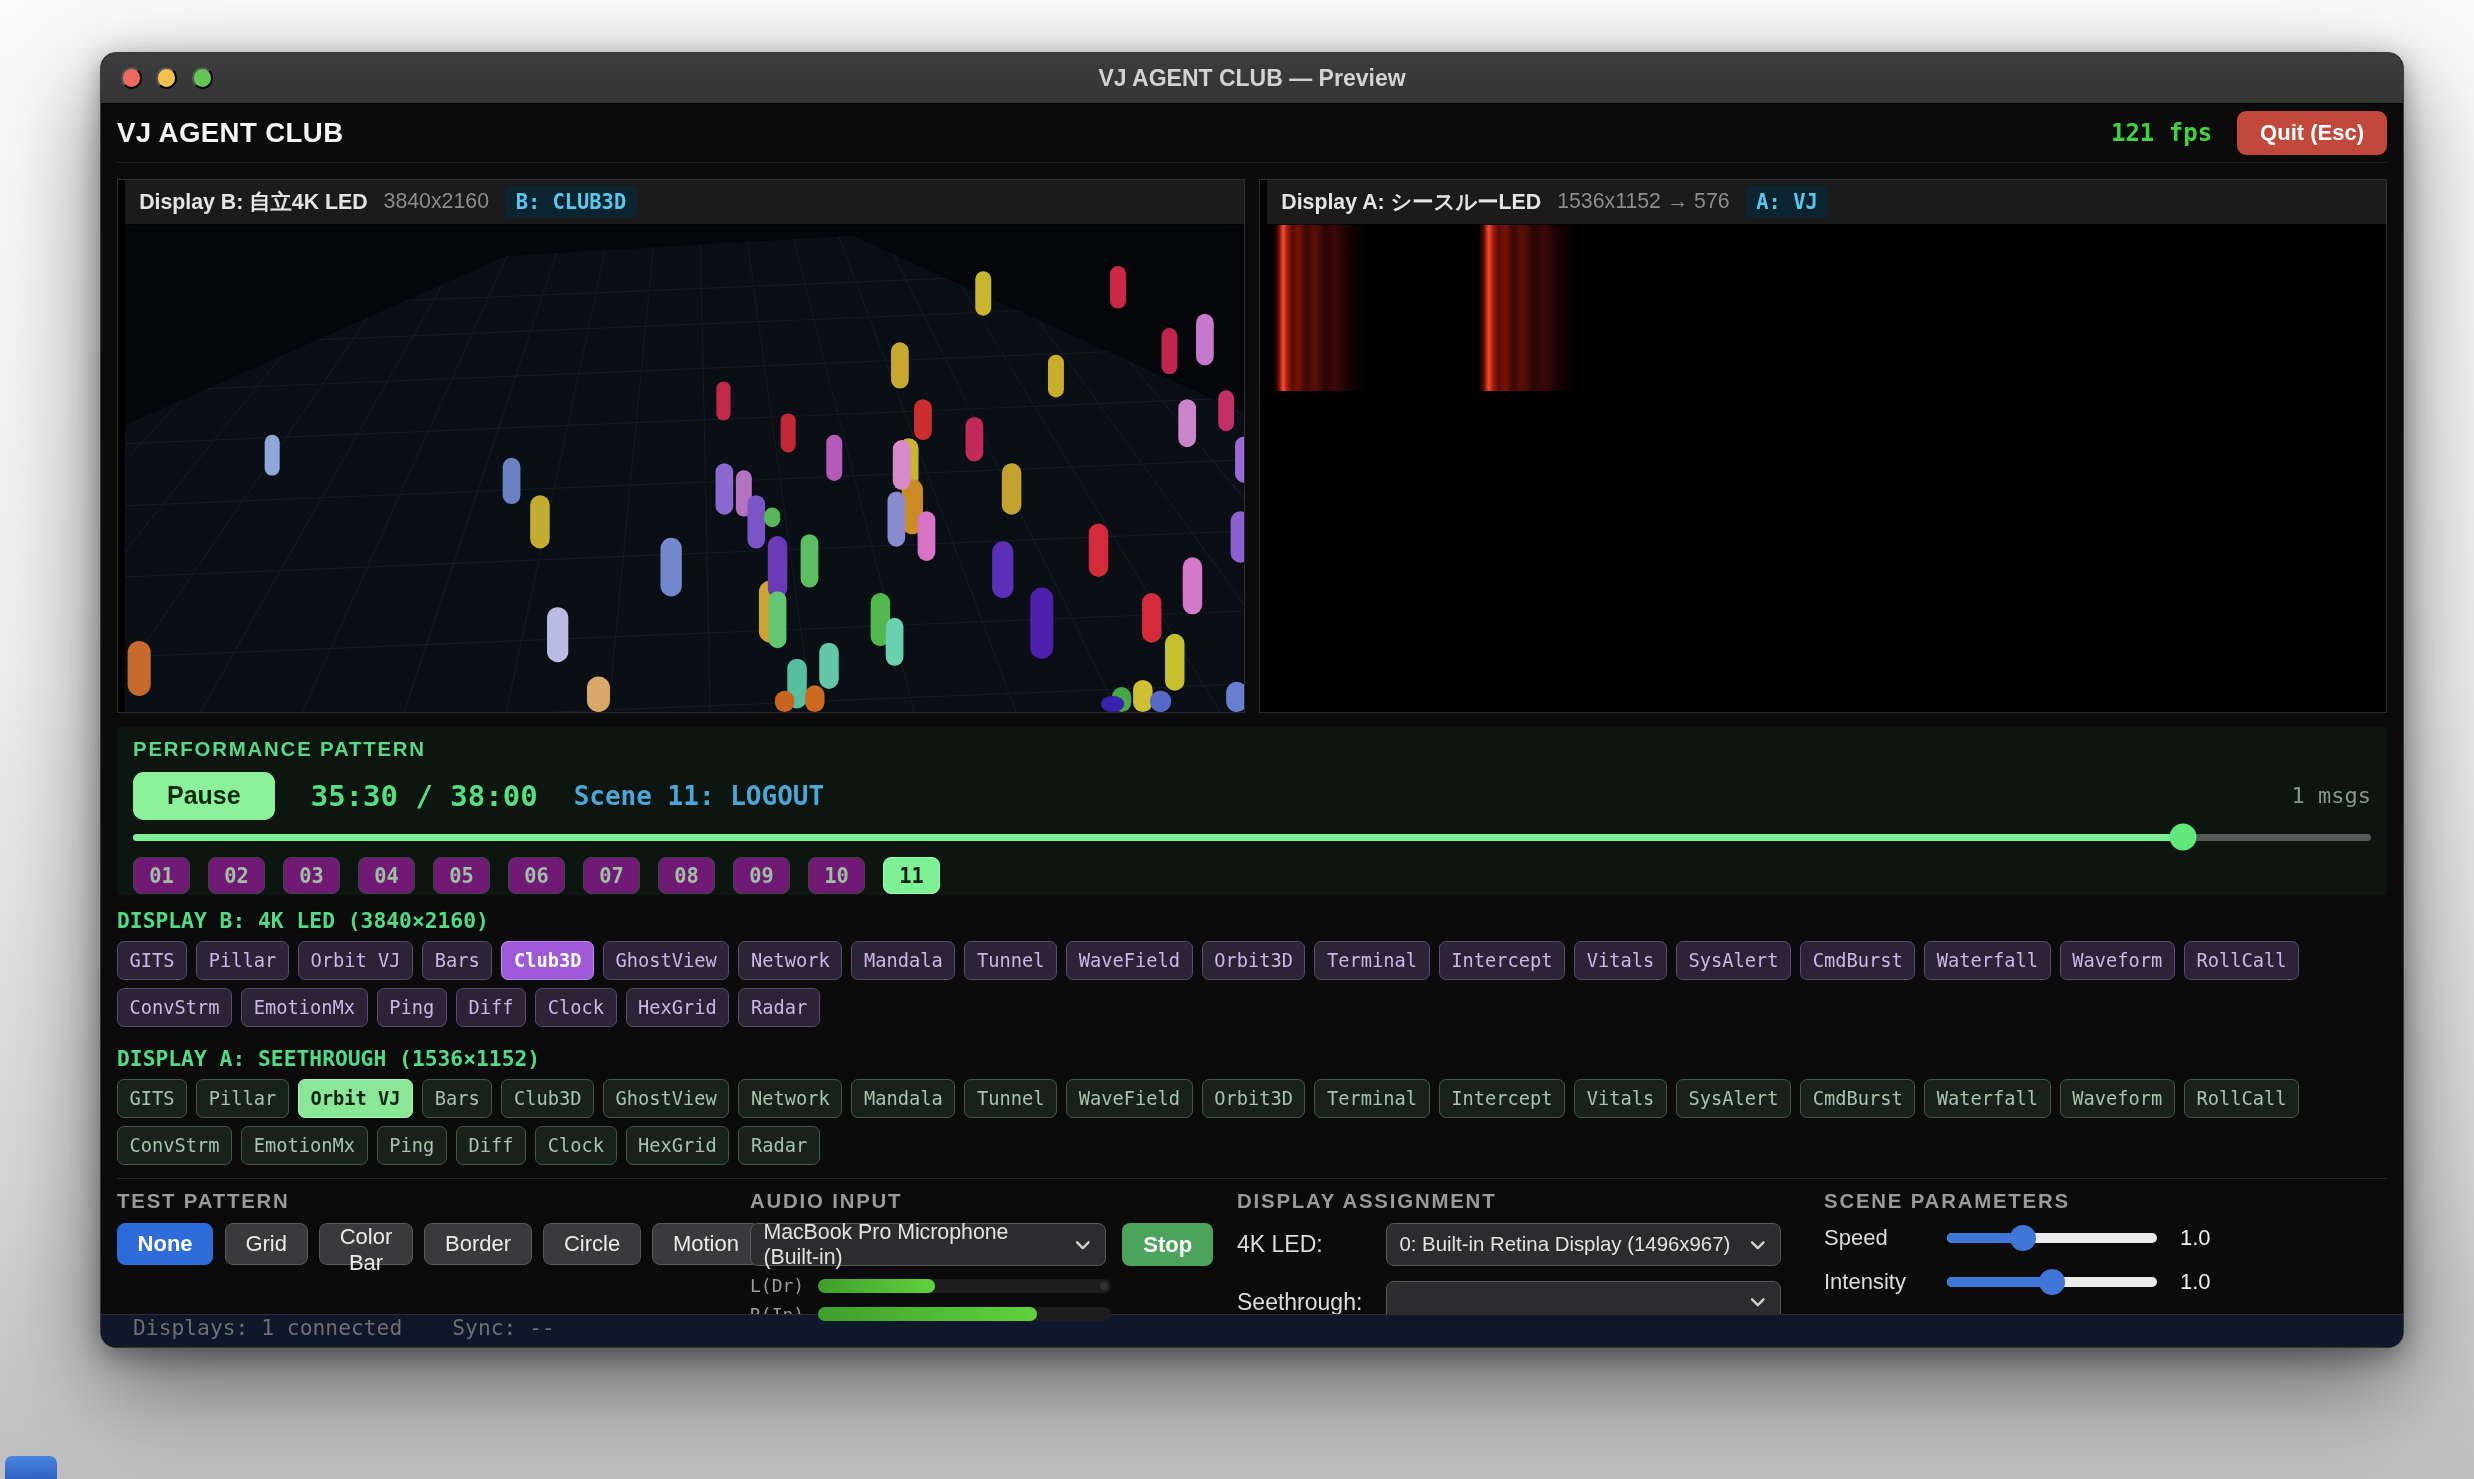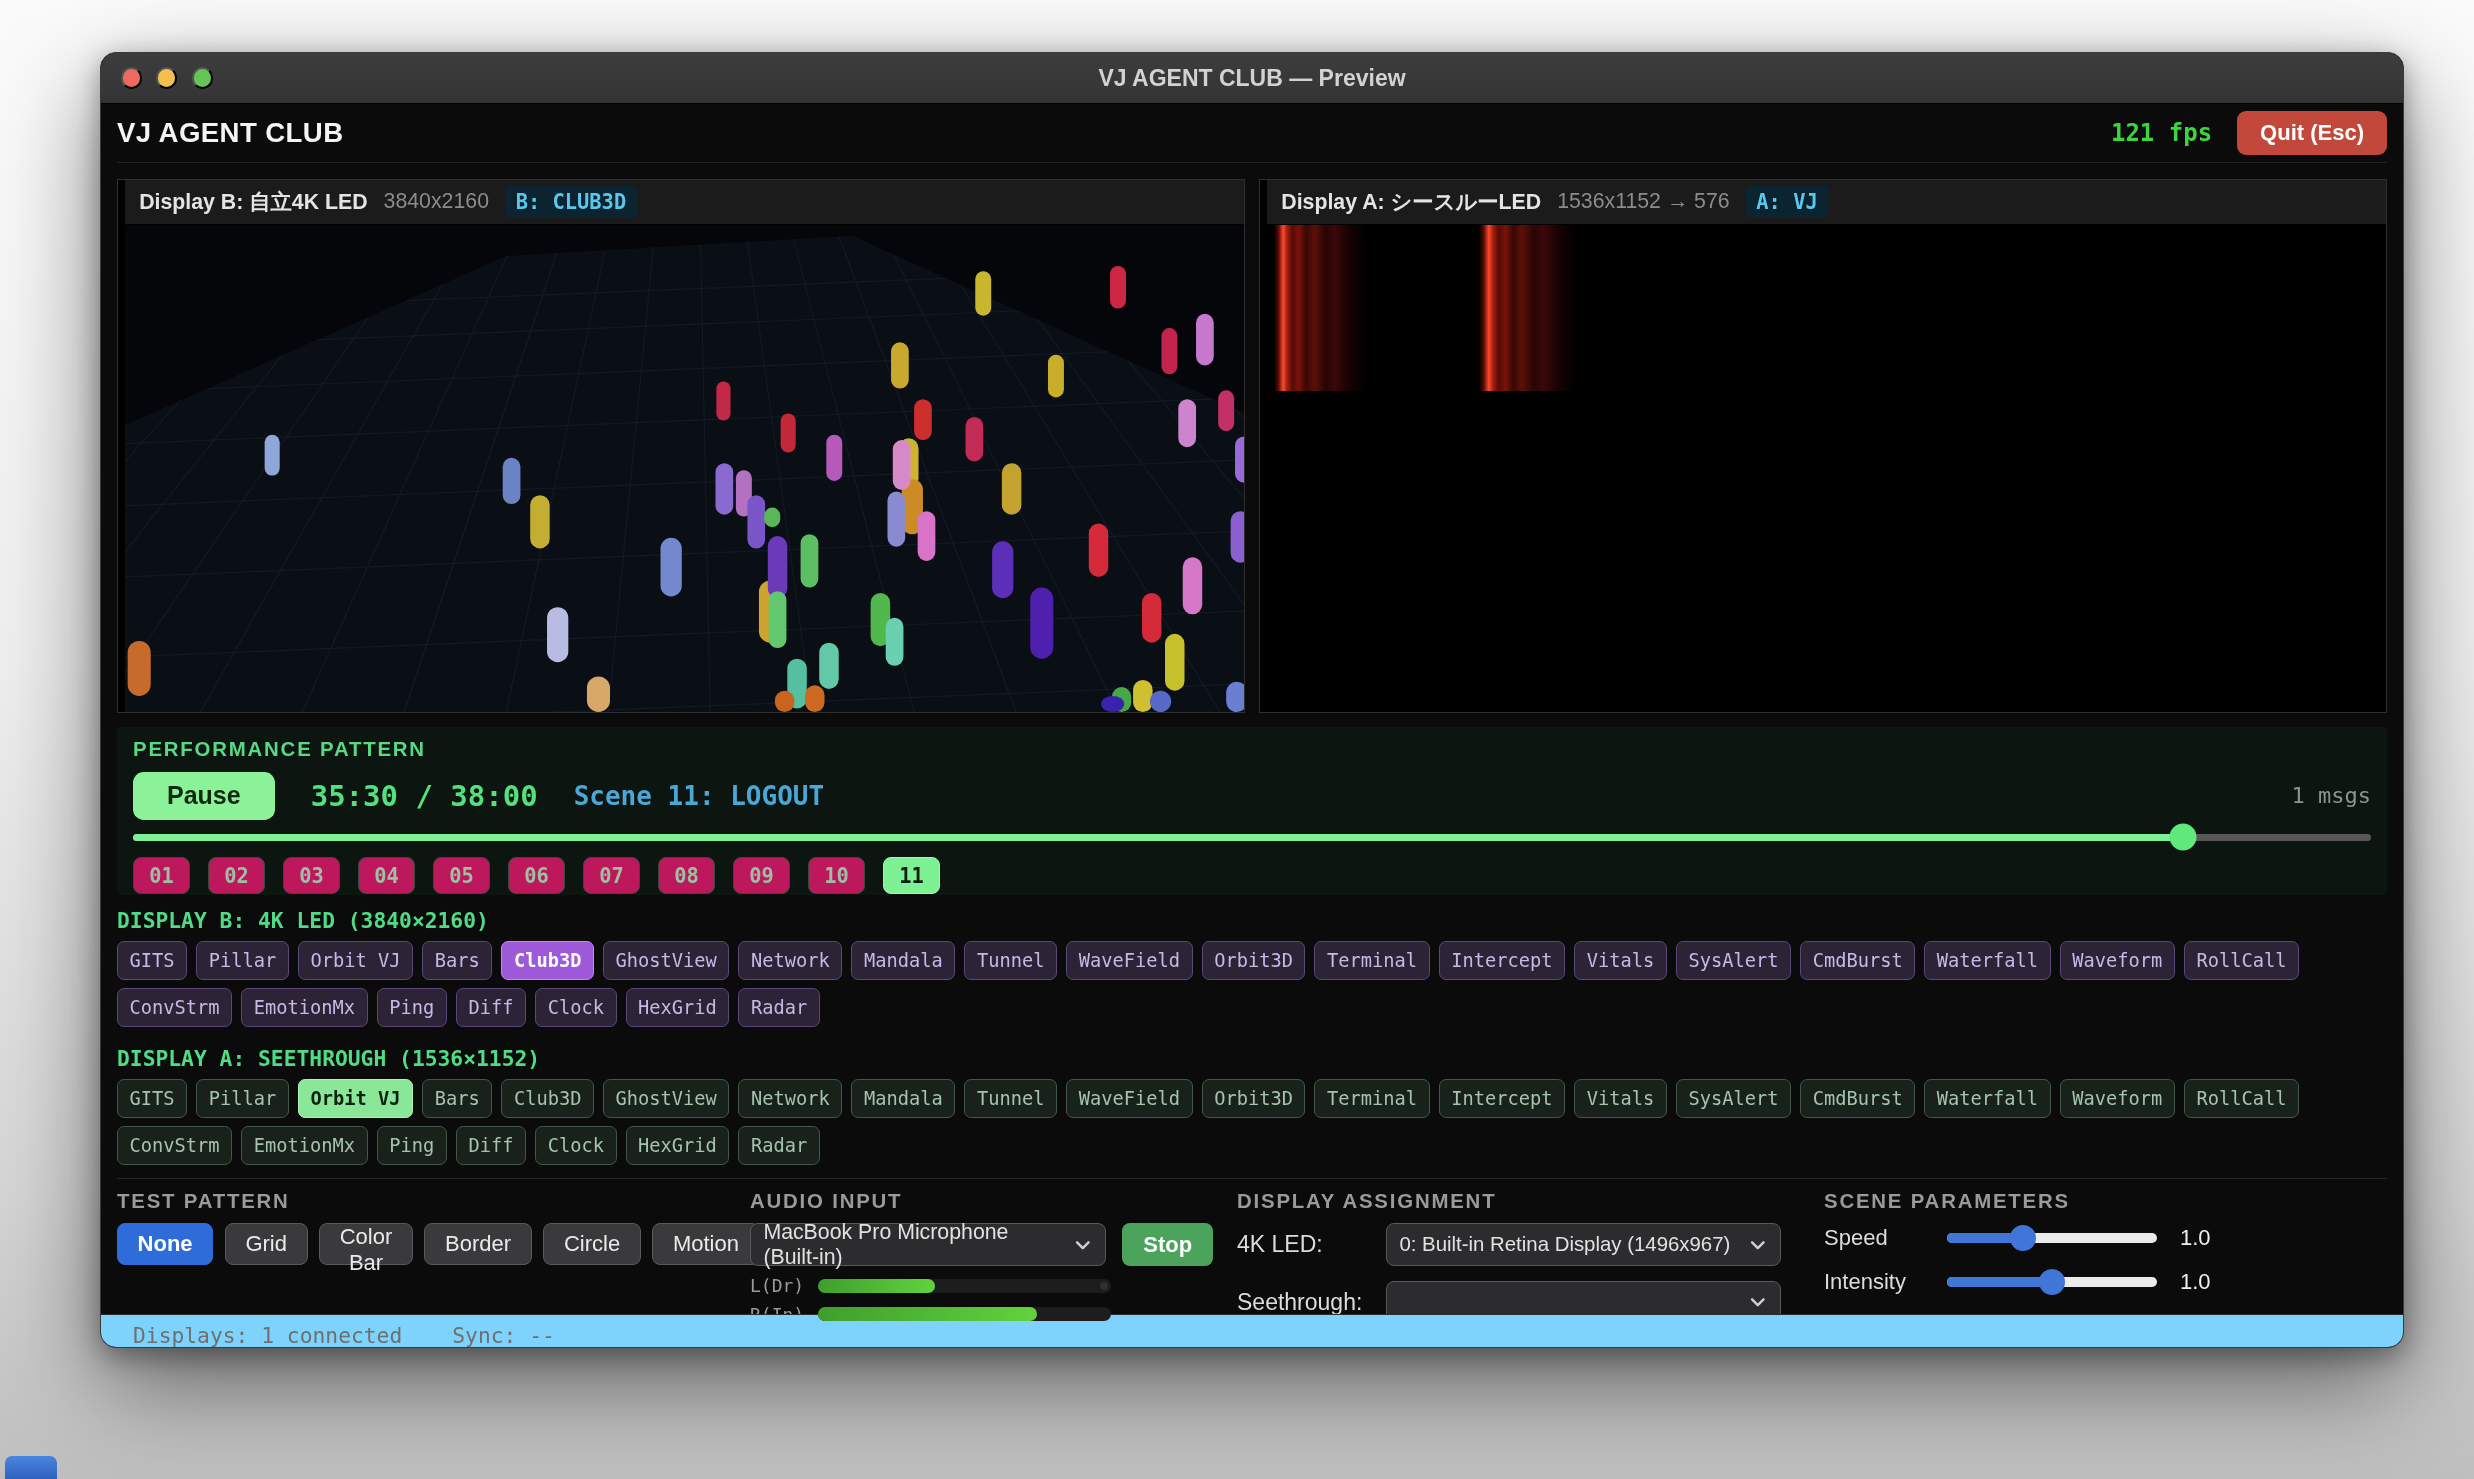--- a/index.html
+++ b/index.html
@@ -51,21 +51,21 @@
   .pause-btn{background:#8bf29a;color:#11290f;font-size:25px;font-weight:700;border:none;border-radius:10.7px;padding:9.8px 34px;font-family:"Liberation Sans",sans-serif;}
   .tl-time{font-family:"DejaVu Sans Mono",monospace;font-size:29px;font-weight:700;color:#55e07e;}
   .tl-scene{font-family:"DejaVu Sans Mono",monospace;font-size:26px;font-weight:700;color:#4aa8d8;}
   .tl-msgs{margin-left:auto;font-family:"DejaVu Sans Mono",monospace;font-size:22px;color:#87988c;}
   .tl-slider{position:relative;height:23px;margin-top:5.3px;}
   .tl-track{position:absolute;left:0;right:0;top:9px;height:6.2px;border-radius:3.6px;background:#585858;}
   .tl-fill{position:absolute;left:0;top:9px;height:6.2px;border-radius:3.6px;background:#7cf096;}
   .tl-thumb{position:absolute;top:11.6px;width:27px;height:27px;border-radius:50%;background:#5fe87c;transform:translate(-50%,-50%);}
   .scene-row{display:flex;gap:18px;margin-top:9px;}
   .scene-btn{font-family:"DejaVu Sans Mono",monospace;font-size:20.4px;font-weight:700;color:#9fbfa5;
-    background:#be185d;border:1.8px solid #39493d;border-radius:8px;height:37px;min-width:57px;padding:0 14.2px;box-sizing:border-box;}
+    background:#701a75;border:1.8px solid #39493d;border-radius:8px;height:37px;min-width:57px;padding:0 14.2px;box-sizing:border-box;}
   .scene-btn.active{background:#7ff195;border-color:#9df8b2;color:#0b1f10;}
   
   .disp-section{margin-top:12.4px;}
   .disp-header{font-family:"DejaVu Sans Mono",monospace;font-size:21.3px;font-weight:700;color:#4fdc85;}
   .btn-row{display:flex;gap:9px;margin-top:8px;flex-wrap:nowrap;}
   .fx-btn{font-family:"DejaVu Sans Mono",monospace;font-size:18.7px;border-radius:7.1px;height:39px;padding:0 11.6px;box-sizing:border-box;white-space:nowrap;}
   .fx-purple{background:#2c2336;border:1.8px solid #5b4878;color:#c9b7e6;}
   .fx-purple.active{background:#9d59d8;border-color:#c08cf0;color:#fff;font-weight:700;}
   .fx-green{background:#18221b;border:1.8px solid #435848;color:#a6c3ab;}
   .fx-green.active{background:#8ae797;border-color:#abf2bb;color:#0c2112;font-weight:700;}
@@ -97,21 +97,21 @@
   .chev{width:19.6px;height:19.6px;flex:none;margin-left:9px;}
   .col-params{flex:1;}
   .param-rows{display:flex;flex-direction:column;gap:18px;margin-top:12.4px;}
   .param-row{display:flex;align-items:center;gap:0;}
   .param-name{width:123px;font-size:22px;color:#dcdcdc;}
   .mslider{position:relative;width:210px;height:9.8px;border-radius:5.3px;background:#ececec;}
   .mslider .fill{position:absolute;left:0;top:0;bottom:0;border-radius:5.3px;background:#3f76d8;}
   .mslider .thumb{position:absolute;top:50%;width:26px;height:26px;border-radius:50%;background:#3f76d8;transform:translate(-50%,-50%);}
   .param-value{margin-left:23px;font-size:22px;color:#efefef;}
   
-  .statusbar{margin-top:auto;height:39px;border-top:1.8px solid #2c2c2c;display:flex;align-items:flex-end;gap:50px;background:#7dd3fc;margin-left:-16px;margin-right:-16px;padding:0 32px;}
+  .statusbar{margin-top:auto;height:39px;border-top:1.8px solid #2c2c2c;display:flex;align-items:flex-start;gap:50px;background:#0f172a;margin-left:-16px;margin-right:-16px;padding:0 32px;}
   .status-text{font-family:"DejaVu Sans Mono",monospace;font-size:21.3px;color:#6f6f6f;}
   button{cursor:pointer;}
 </style>
 </head>
 <body>
 
 <div class="desktop-peek"></div>
 
 <div class="window">
 

